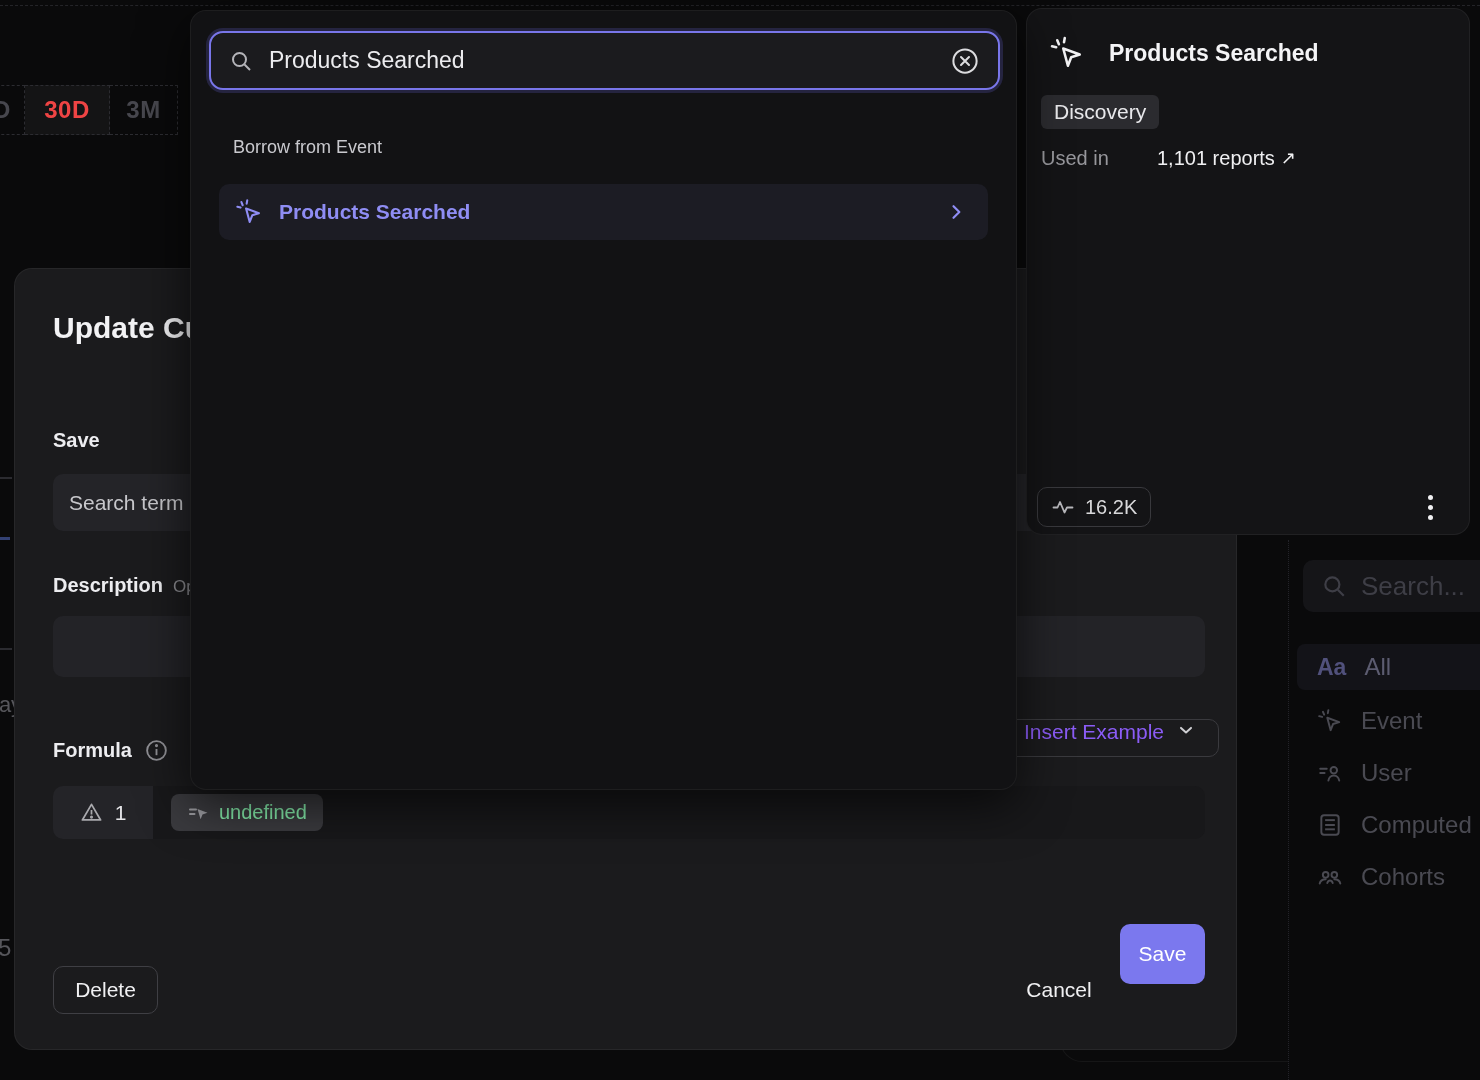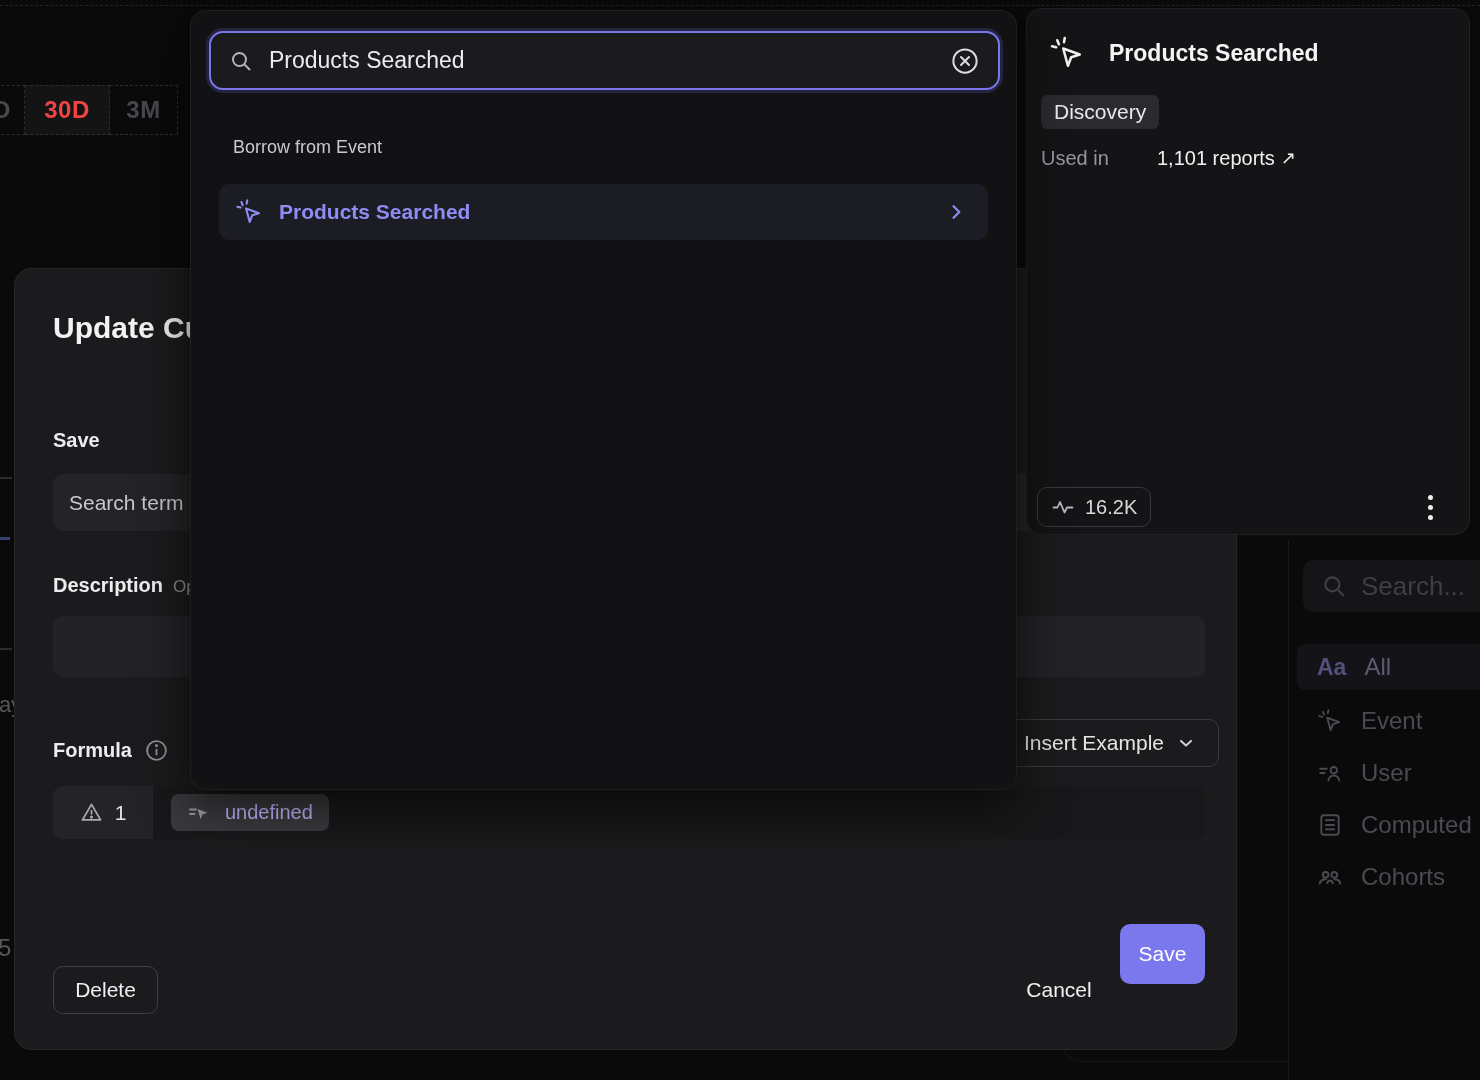--- a/index.html
+++ b/index.html
@@ -48,33 +48,33 @@
   .modal-title { position:absolute; left:38px; top:42px; font-size:30px; font-weight:bold; color:#f3f3f5; }
   .field-label { position:absolute; left:38px; font-size:20px; font-weight:bold; color:#ededf0; }
   .opt { font-size:17px; font-weight:normal; color:#8b8b90; margin-left:10px; }
   .name-input { position:absolute; left:38px; top:205px; width:1152px; height:57px; background:#242428;
     border:none; outline:none; border-radius:10px; color:#c7c7cb; font-size:21px; padding:0 16px;
     font-family:"Liberation Sans", sans-serif; }
   .desc-area { position:absolute; left:38px; top:347px; width:1152px; height:61px; background:#232327;
     border:none; outline:none; border-radius:10px; resize:none; }
   .formula-row-label { position:absolute; left:38px; top:469px; display:flex; align-items:center; gap:12px; }
   .info-icon { color:#8f8f94; }
-  .insert-example { position:absolute; left:986px; top:450px; width:218px; height:48px;
-    border:1px solid #3a3a3e; border-radius:10px; background:transparent; color:#e5e5e5;
-    font-size:21px; display:flex; align-items:center; justify-content:center; gap:12px;
+  .insert-example { position:absolute; left:986px; top:450px; width:218px; height:38px;
+    border:1px solid #3a3a3e; border-radius:10px; background:transparent; color:#8b5cf6;
+    font-size:21px; display:flex; justify-content:center; gap:12px;
     font-family:"Liberation Sans", sans-serif; }
   .insert-example svg { color:#cfcfd3; }
   .formula-editor { position:absolute; left:38px; top:517px; width:1152px; height:53px; display:flex;
     border-radius:10px; overflow:hidden; }
   .formula-errs { width:100px; background:#242428; display:flex; align-items:center; justify-content:center;
     gap:12px; color:#e4e4e7; font-size:21px; }
   .formula-errs svg { color:#a9a9ad; }
   .formula-body { flex:1; background:#18181a; display:flex; align-items:center; padding-left:18px; }
-  .prop-chip { display:flex; align-items:center; gap:14px; background:#3a3a3e; border-radius:8px;
-    height:37px; padding:0 16px; color:#c4b5fd; font-size:20px; }
+  .prop-chip { display:flex; align-items:center; gap:8px; background:#3a3a3e; border-radius:8px;
+    height:37px; padding:0 16px; color:#86efac; font-size:20px; }
   .prop-chip svg { color:#9b9ba0; }
   .hint { position:absolute; left:156px; top:588px; font-size:21px; color:#dcdcde; display:flex;
     align-items:center; gap:10px; white-space:nowrap; }
   .kbd { background:#2e2e32; border-radius:6px; padding:4px 11px; color:#f0f0f2; }
   .btn { font-family:"Liberation Sans", sans-serif; font-size:21px; border-radius:10px;
     display:flex; align-items:center; justify-content:center; }
   .delete-btn { position:absolute; left:38px; top:697px; width:105px; height:48px;
     background:transparent; border:1px solid #3f3f44; color:#f0f0f2; }
   .cancel-btn { position:absolute; left:989px; top:697px; width:110px; height:48px;
     background:transparent; border:none; color:#f0f0f2; font-weight:500; }

